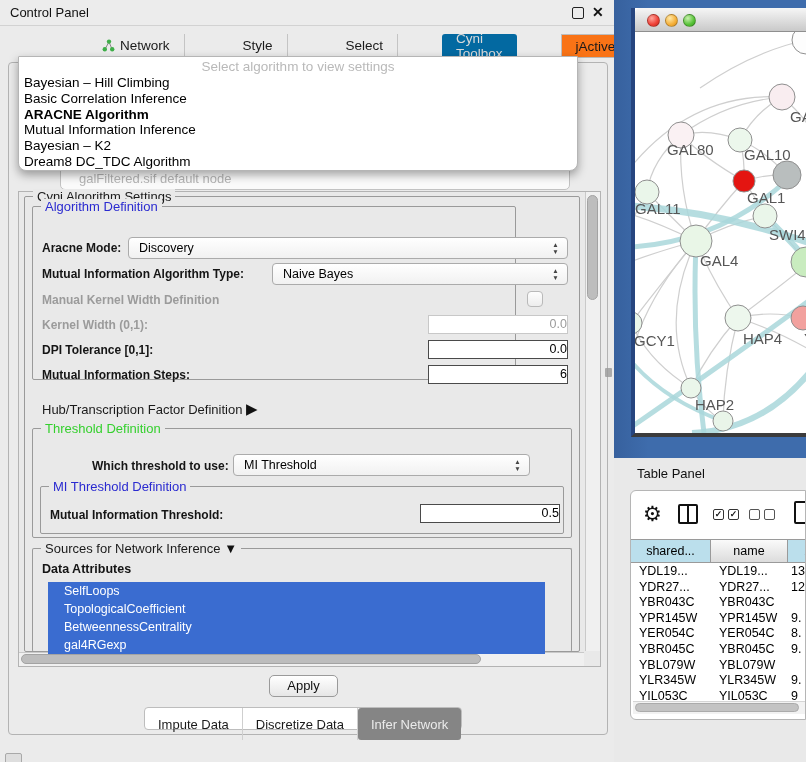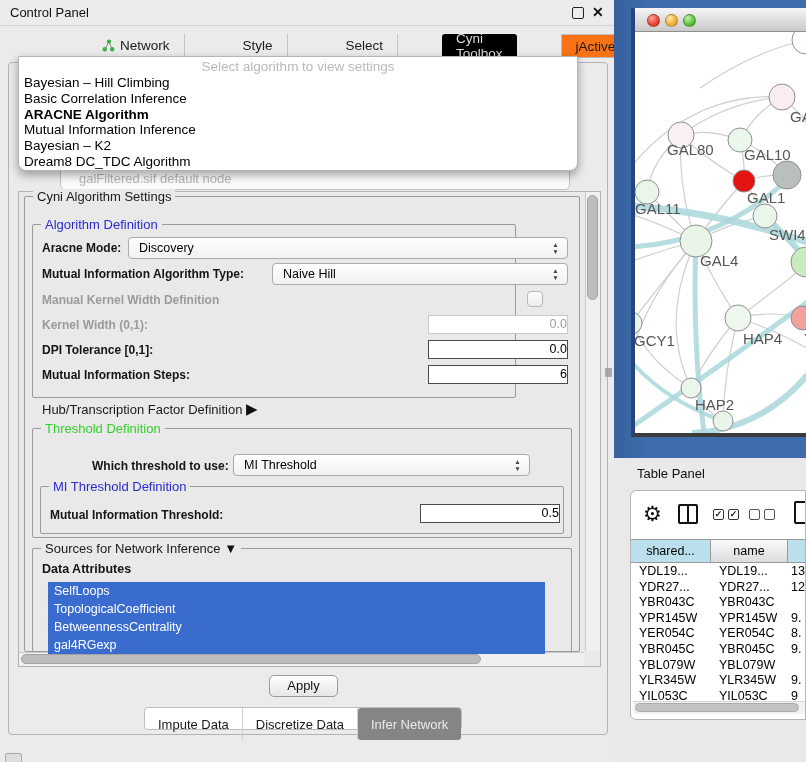--- a/index.html
+++ b/index.html
@@ -11,21 +11,21 @@
   #cp{left:0;top:0;width:614px;height:762px;background:#ebebeb;}
   #cp-titlebar{left:0;top:0;width:614px;height:26px;background:#ececec;border-bottom:1px solid #d2d2d2;}
   #cp-title{left:10px;top:5px;font-size:13px;color:#111;}
   .tb-ico{top:7px;width:12px;height:12px;}
   #float-ico{left:572px;border:1.6px solid #222;border-radius:2px;background:transparent;}
   #close-ico{left:592px;font-size:14px;font-weight:bold;color:#111;line-height:12px;top:6px;}
   
   #tabs{left:88px;top:34px;height:24px;display:flex;align-items:stretch;border-bottom:1px solid #b9b9b9;gap:44px;}
   .tab{display:flex;align-items:center;padding:0 14px;font-size:13.5px;color:#1a1a1a;border-right:1px solid #c4c4c4;}
   .tab:last-child{border-right:none;border:1px solid #bdbdbd;border-bottom:none;border-radius:0 5px 0 0;background:#f97316;}
-  .tab.sel{background:#000000;color:#d9d9d9;border-radius:3px 3px 0 0;border-right:none;}
+  .tab.sel{background:#0369a1;color:#d9d9d9;border-radius:3px 3px 0 0;border-right:none;}
   .net-ico{width:13px;height:13px;margin-right:5px;}
   
   #outer-box{left:8px;top:62px;width:600px;height:673px;border:1px solid #b3b3b3;border-radius:4px;background:#ebebeb;}
   
   #ghost-combo{left:60px;top:166px;width:510px;height:24px;border:1px solid #c2c2c2;border-radius:5px;
       background:#fafafa;font-size:13px;color:rgba(120,120,120,.55);line-height:24px;padding-left:18px;}
   
   #dd{left:18px;top:56px;width:560px;height:115px;background:#fff;border:1px solid #b5b5b5;
       border-radius:1px 1px 8px 8px;box-shadow:0 4px 10px rgba(0,0,0,.35);z-index:9;padding-top:2px;}
   #dd-ph{text-align:center;font-size:13.5px;color:#b9b9b9;height:16px;line-height:15px;}
@@ -36,38 +36,38 @@
   .vsb{left:585px;top:192px;width:15px;height:459px;background:#f0f0f0;border-left:1px solid #c9c9c9;}
   .vsb-thumb{left:587px;top:195px;width:11px;height:105px;background:#bdbdbd;border:1px solid #a3a3a3;border-radius:6px;}
   .hsb{left:19px;top:652px;width:565px;height:14px;background:#f0f0f0;border-top:1px solid #c9c9c9;}
   .hsb-thumb{left:21px;top:654px;width:460px;height:10px;background:#bdbdbd;border:1px solid #a3a3a3;border-radius:5px;}
   
   .grp{border:1px solid #9a9a9a;border-radius:2px;}
   .legend{position:absolute;top:-8px;left:8px;background:#e9e9e9;padding:0 4px;font-size:13px;color:#1a1a1a;white-space:nowrap;}
   .legend.blue{color:#2a2ad0;}
   .legend.green{color:#35d02e;}
   #grp-cyni{left:24px;top:196px;width:556px;height:456px;}
-  #grp-algo{left:32px;top:224px;width:484px;height:174px;text-align:right;}
+  #grp-algo{left:32px;top:206px;width:484px;height:174px;text-align:right;}
   #grp-thresh{left:32px;top:428px;width:540px;height:110px;}
   #grp-mi{left:40px;top:486px;width:524px;height:48px;}
   #grp-src{left:32px;top:548px;width:540px;height:104px;border-bottom:none;}
   .lbl{font-weight:bold;font-size:12px;color:#151515;white-space:nowrap;}
   .lbl.dis{color:#9b9b9b;}
   .plain{font-size:13px;color:#1a1a1a;white-space:nowrap;}
   
   .combo{background:linear-gradient(#ffffff,#f1f1f1);border:1px solid #ababab;border-radius:4px;height:22px;
          font-size:12.5px;color:#000;line-height:20px;padding-left:10px;}
   .spin{position:absolute;right:7px;top:3px;width:9px;height:16px;font-size:6.5px;color:#444;line-height:7px;text-align:center;}
   .field{background:#fff;height:19px;font-size:12.5px;line-height:17px;text-align:right;padding-right:0;color:#000;}
   .field.dark{border:1.2px solid #4a4a4a;}
   .field.lite{border:1px solid #c8c8c8;color:#9b9b9b;}
   .checkbox{width:16px;height:16px;border:1px solid #b9b9b9;border-radius:4px;background:linear-gradient(#fdfdfd,#ededed);}
   .tri{font-size:13px;color:#111;}
   
-  .attr-item{left:48px;width:497px;height:18px;background:#3a6cd0;color:#fff;font-size:12.5px;line-height:18px;padding-left:6px;}
+  .attr-item{left:48px;width:497px;height:18px;background:#3a6cd0;color:#fff;font-size:12.5px;line-height:18px;padding-left:16px;}
   
   #apply{left:269px;top:675px;width:69px;height:22px;border:1px solid #9a9a9a;border-radius:5px;
          background:linear-gradient(#ffffff,#e6e6e6);text-align:center;font-size:13px;line-height:20px;color:#111;}
   #btabs{left:144px;top:707px;height:23px;display:flex;background:#fff;border:1px solid #bdbdbd;border-radius:4px;}
   .btab{display:flex;align-items:center;padding:16px 13px;font-size:13px;color:#1a1a1a;border-right:1px solid #cfcfcf;}
   .btab:last-child{border-right:none;}
   .btab.sel{background:#858585;color:#ebebeb;border-radius:3px;}
   #mini-btn{left:5px;top:753px;width:17px;height:12px;border:1px solid #a9a9a9;background:#dedede;border-radius:2px;}
   #divider-grip{left:605px;top:368px;width:7px;height:9px;background:#9a9a9a;border-radius:1px;opacity:.8;}
   
@@ -169,21 +169,21 @@
     <div id="grp-algo" class="abs grp">
       <span class="legend blue">Algorithm Definition</span>
     </div>
     <div class="abs lbl" style="left:42px;top:241px;">Aracne Mode:</div>
     <div class="abs lbl" style="left:42px;top:267px;">Mutual Information Algorithm Type:</div>
     <div class="abs combo" style="left:128px;top:237px;width:440px;">
       <span>Discovery</span>
       <span class="spin">▲<br>▼</span>
     </div>
     <div class="abs combo" style="left:272px;top:263px;width:296px;">
-      <span>Naive Hill</span>
+      <span>Naive Bayes</span>
       <span class="spin">▲<br>▼</span>
     </div>
     <div class="abs lbl dis" style="left:42px;top:293px;">Manual Kernel Width Definition</div>
     <div class="abs checkbox" style="left:527px;top:291px;"></div>
     <div class="abs lbl dis" style="left:42px;top:318px;">Kernel Width (0,1):</div>
     <div class="abs field lite" style="left:428px;top:315px;width:140px;">0.0</div>
     <div class="abs lbl" style="left:42px;top:343px;">DPI Tolerance [0,1]:</div>
     <div class="abs field dark" style="left:428px;top:340px;width:140px;">0.0</div>
     <div class="abs lbl" style="left:42px;top:368px;">Mutual Information Steps:</div>
     <div class="abs field dark" style="left:428px;top:365px;width:140px;">6</div>

